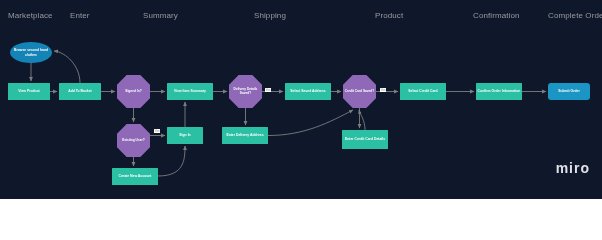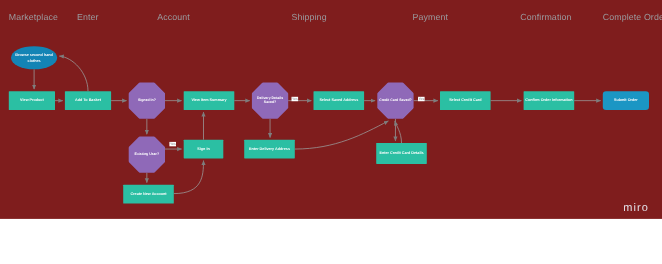--- a/index.html
+++ b/index.html
@@ -7,21 +7,21 @@
     padding: 0;
     background: #ffffff;
   }
   body {
     font-family: "Liberation Sans", sans-serif;
   }
   #canvas {
     position: relative;
     width: 602px;
     height: 199px;
-    background: #7f1d1d;
+    background: #0f172a;
     overflow: hidden;
   }
   
   .lane-header {
     position: absolute;
     top: 11px;
     font-size: 8px;
     color: #9a9a9e;
     font-family: "Liberation Sans", sans-serif;
     white-space: nowrap;
@@ -95,40 +95,40 @@
     font-family: "Liberation Sans", sans-serif;
     background: #ffffff;
     padding: 0 0.5px;
     z-index: 4;
     white-space: nowrap;
   }
   
   #watermark {
     position: absolute;
     right: 12px;
-    bottom: 4px;
-    font-size: 10px;
-    font-weight: normal;
+    bottom: 23px;
+    font-size: 14px;
+    font-weight: bold;
     color: #e2e0e8;
     letter-spacing: 1px;
     font-family: "Liberation Sans", sans-serif;
     z-index: 5;
   }
 </style>
 </head>
 <body>
 
 <div id="canvas">
 
   <div id="lane-headers">
       <div class="lane-header" style="left: 8px;">Marketplace</div>
       <div class="lane-header" style="left: 70px;">Enter</div>
-      <div class="lane-header" style="left: 143px;">Account</div>
-      <div class="lane-header" style="left: 265px;">Shipping</div>
-      <div class="lane-header" style="left: 375px;">Payment</div>
+      <div class="lane-header" style="left: 143px;">Summary</div>
+      <div class="lane-header" style="left: 254px;">Shipping</div>
+      <div class="lane-header" style="left: 375px;">Product</div>
       <div class="lane-header" style="left: 473px; text-align: center;">Confirmation</div>
       <div class="lane-header" style="left: 548px;">Complete Order</div>
     </div>
 
   <svg id="wires" viewBox="0 0 602 199" xmlns="http://www.w3.org/2000/svg">
     <defs>
       <marker id="arrow" markerWidth="5" markerHeight="5" refX="4" refY="2.2" orient="auto" markerUnits="userSpaceOnUse">
         <path d="M0,0.3 L4.4,2.2 L0,4.1 z" fill="#7d7d7d"></path>
       </marker>
     </defs>

